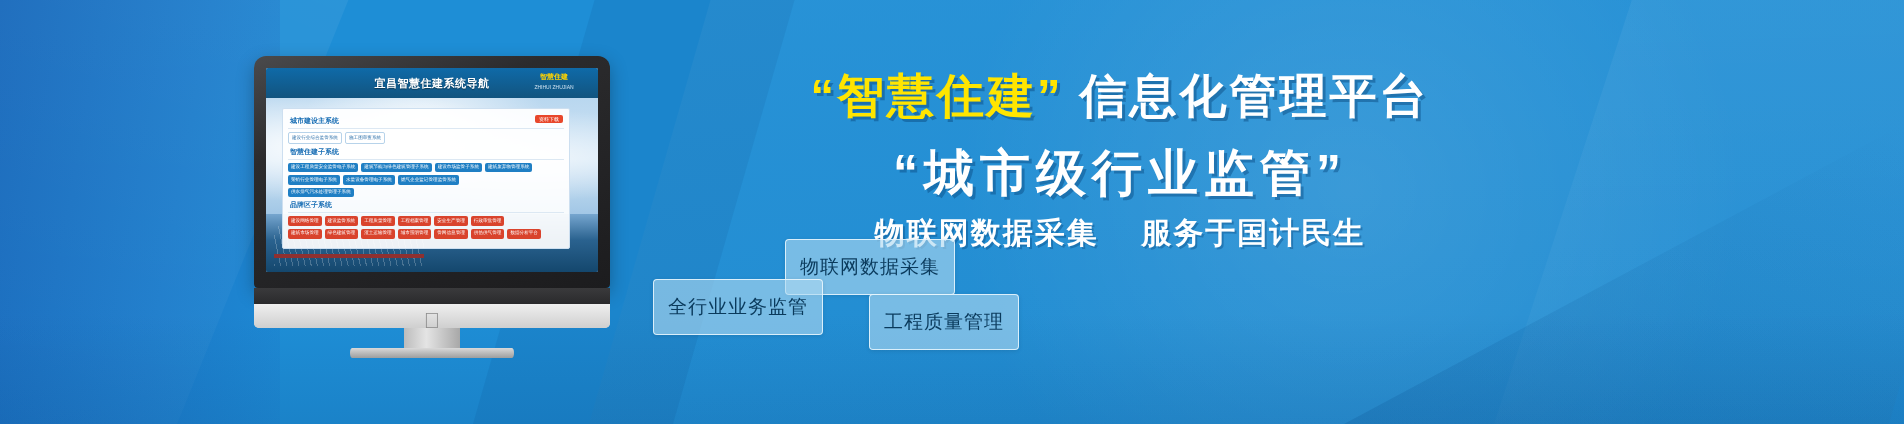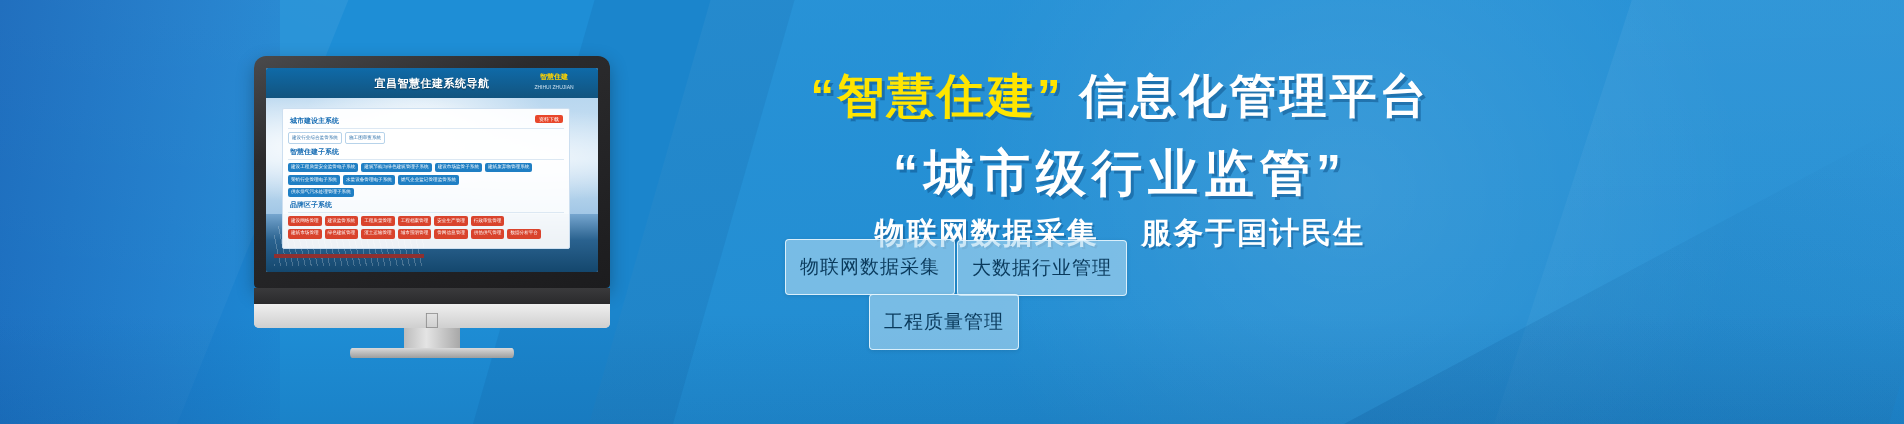--- a/index.html
+++ b/index.html
@@ -287,16 +287,16 @@
     </div>
     <div class="h-line2">“城市级行业监管”</div>
     <div class="h-line3">
       <span>物联网数据采集</span>
       <span class="gap"></span>
       <span>服务于国计民生</span>
     </div>
   </div>
 
   <div class="tag" id="tag-0">物联网数据采集</div>
-  <div class="tag" id="tag-1">大数据行业管理</div>
+  <div class="tag" id="tag-2">全行业业务监管</div>
   <div class="tag" id="tag-3">工程质量管理</div>
 
 </div>
 
 </body></html>

